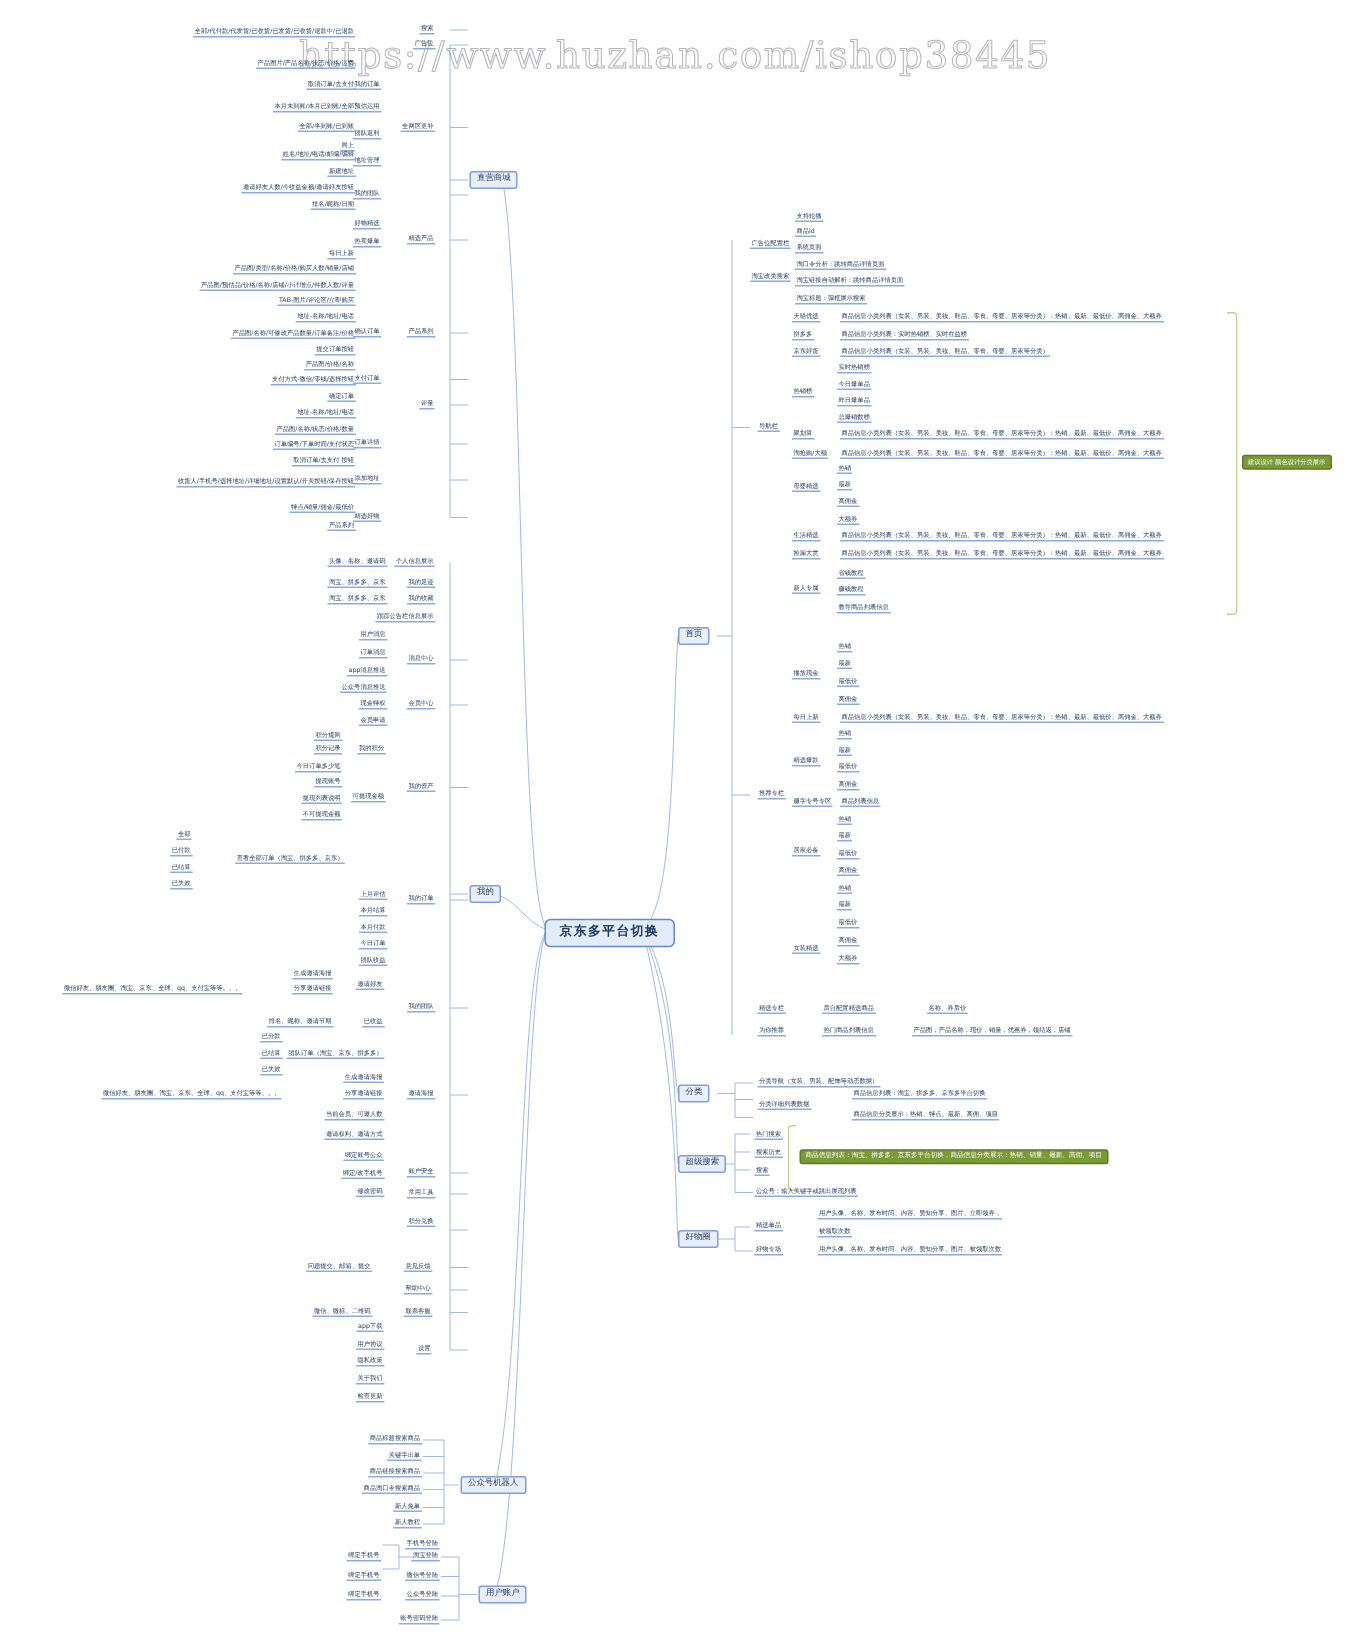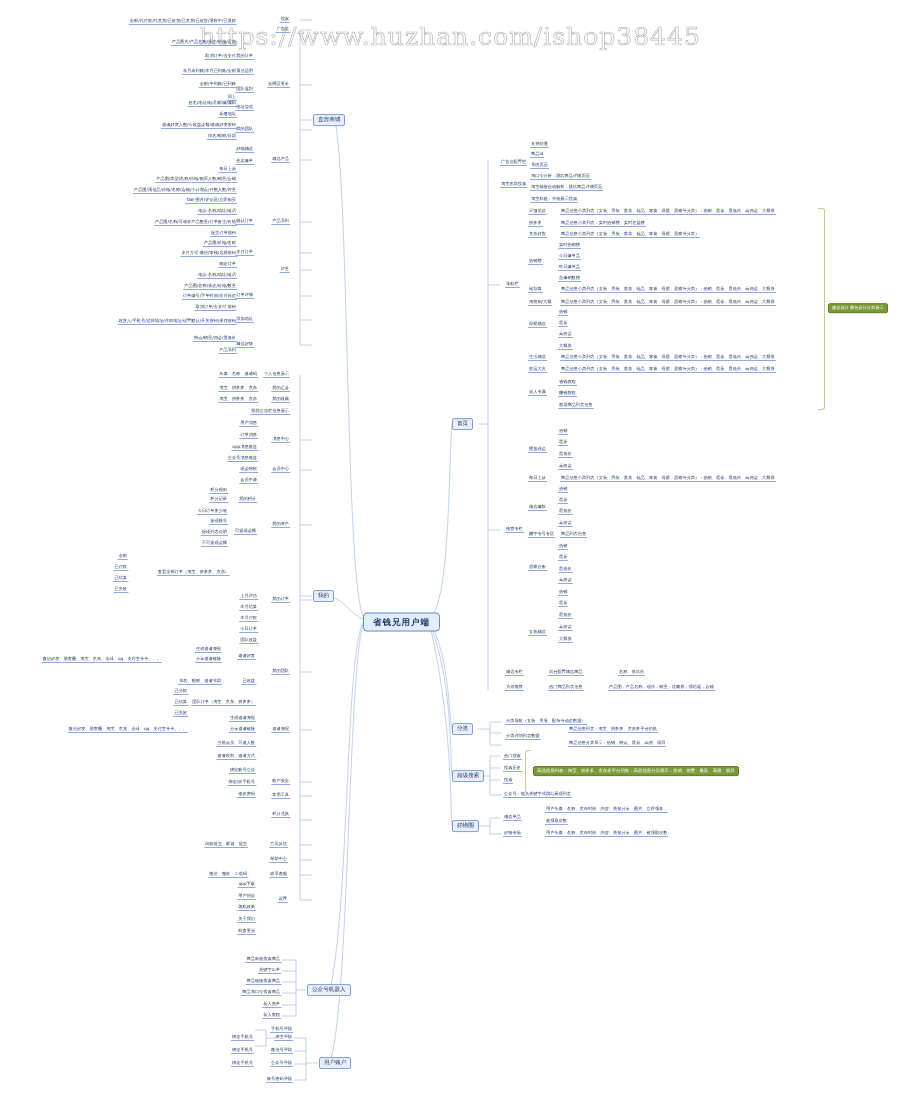--- a/index.html
+++ b/index.html
@@ -151,21 +151,21 @@
       <path d="M306 1080 L294 1080"></path>
       <path d="M277 1038 L266 1038"></path>
       <path d="M266 1030 L266 1046"></path>
       <path d="M266 1030 L255 1030"></path>
       <path d="M266 1046 L255 1046"></path>
     </g>
   </svg>
 
   <div id="watermark">https://www.huzhan.com/ishop38445</div>
 
-  <div class="node boxed root" style="left:363px;top:622px;">省钱兄用户端</div>
+  <div class="node boxed root" style="left:363px;top:622px;">京东多平台切换</div>
 
   <div class="node boxed l2" style="left:313px;top:120px;">直营商城</div>
   <div class="node boxed l2" style="left:313px;top:596px;">我的</div>
   <div class="node boxed l2" style="left:452px;top:424px;">首页</div>
   <div class="node boxed l2" style="left:452px;top:729px;">分类</div>
   <div class="node boxed l2" style="left:452px;top:776px;">超级搜索</div>
   <div class="node boxed l2" style="left:452px;top:826px;">好物圈</div>
   <div class="node boxed l2" style="left:307px;top:990px;">公众号机器人</div>
   <div class="node boxed l2" style="left:319px;top:1063px;">用户账户</div>
 

